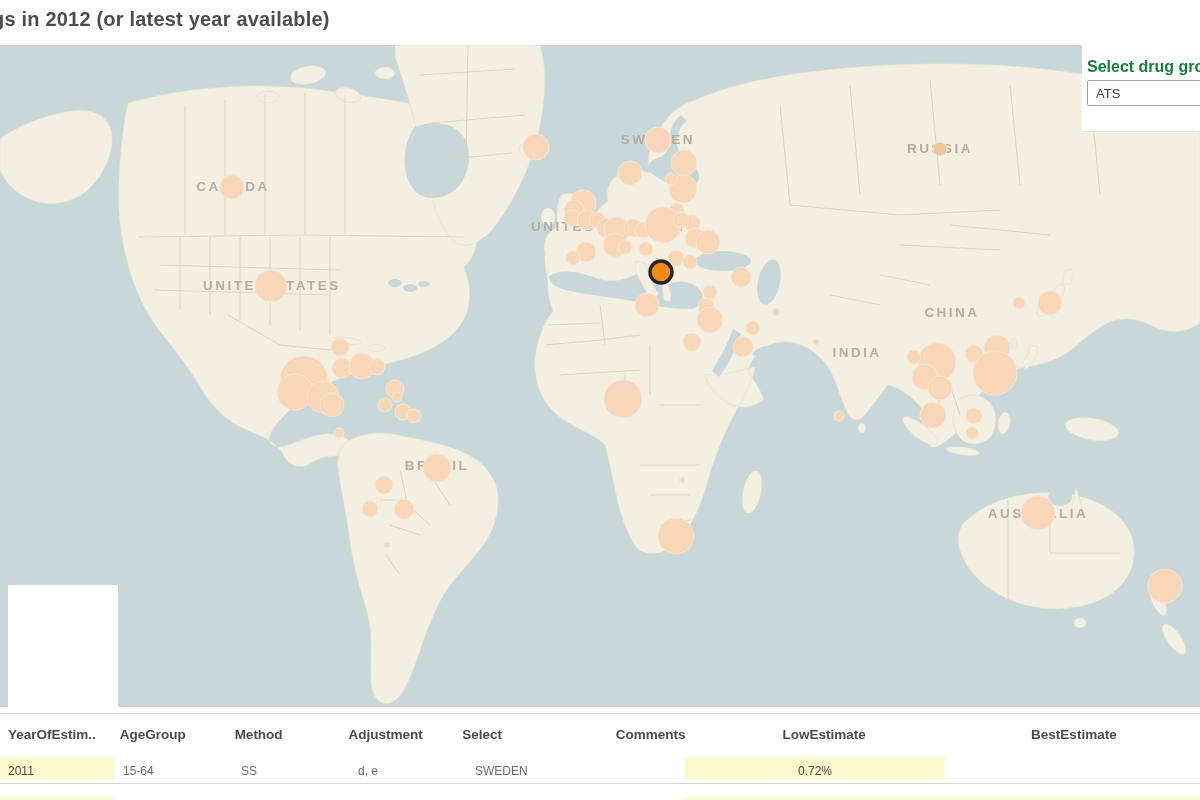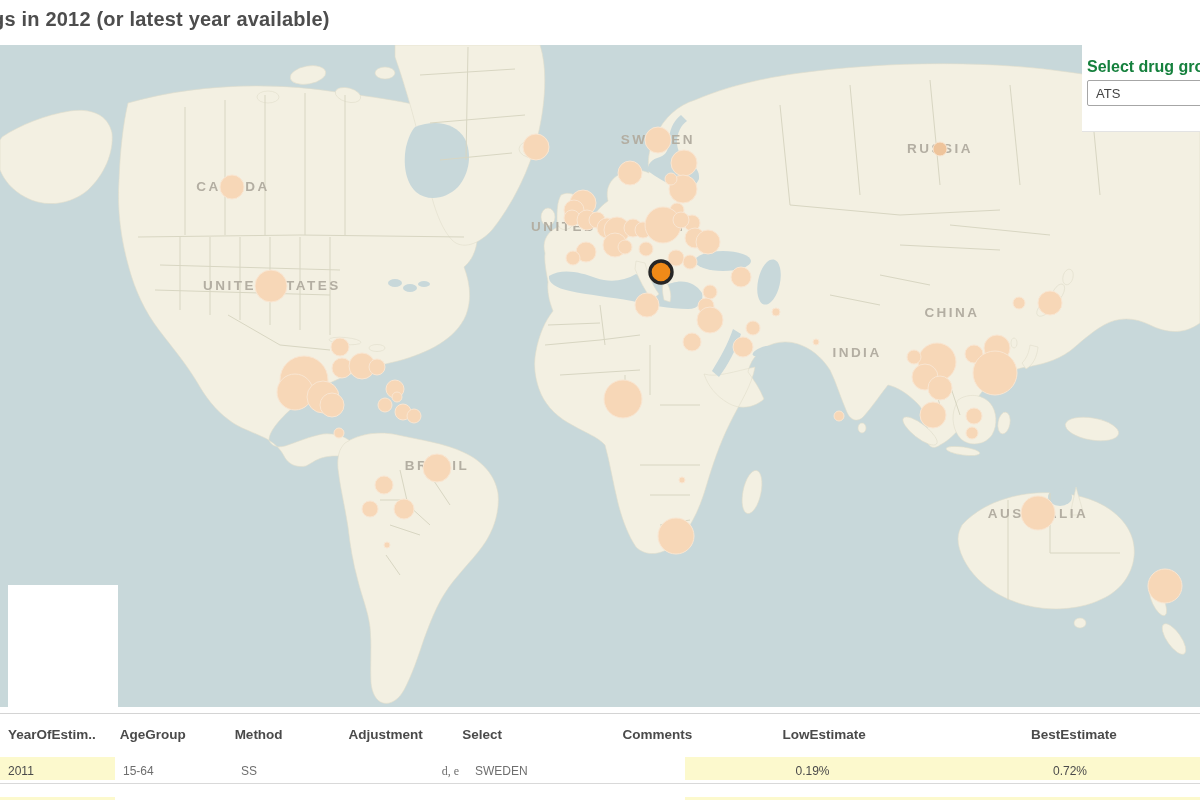--- a/index.html
+++ b/index.html
@@ -261,31 +261,30 @@
   </select>
 </div>
 
 <div id="data-table">
   <div class="tbl-head" id="tbl-head">
       <div class="hcell" style="width: 115px; text-align: left;">YearOfEstim..</div>
       <div class="hcell" style="width: 118px; text-align: left;">AgeGroup</div>
       <div class="hcell" style="width: 117px; text-align: left;">Method</div>
       <div class="hcell" style="width: 117px; text-align: left;">Adjustment</div>
       <div class="hcell" style="width: 123px; text-align: left;">Select</div>
-      <div class="hcell" style="width: 95px; text-align: right; margin-left: 34px;">Comments</div>
+      <div class="hcell" style="width: 95px; text-align: left; margin-left: 34px;">Comments</div>
       <div class="hcell" style="width: 255px; text-align: center;">LowEstimate</div>
       <div class="hcell" style="width: 260px; text-align: center;">BestEstimate</div>
     </div>
   <div class="tbl-row" id="tbl-row0">
       <div class="dcell" style="width: 115px; text-align: left; background: rgb(252, 249, 205); color: rgb(74, 74, 74);">2011</div>
       <div class="dcell" style="width: 118px; text-align: left;">15-64</div>
       <div class="dcell" style="width: 117px; text-align: left;">SS</div>
-      <div class="dcell" style="width: 117px; text-align: right; font-family: Liberation Serif, serif;">d, e</div>
+      <div class="dcell" style="width: 117px; text-align: left;">d, e</div>
       <div class="dcell" style="width: 123px; text-align: left;">SWEDEN</div>
       <div class="dcell" style="width: 95px; text-align: left;"></div>
-      <div class="dcell" style="width: 255px; text-align: center; background: rgb(252, 249, 205); color: rgb(74, 74, 74);">0.19%</div>
       <div class="dcell" style="width: 260px; text-align: center; background: rgb(252, 249, 205); color: rgb(74, 74, 74);">0.72%</div>
     </div>
   <div id="slivers">
       <div class="sliver" style="left: 0px; width: 115px; background: rgb(252, 249, 205);"></div>
       <div class="sliver" style="left: 685px; width: 515px; background: rgb(252, 249, 205);"></div>
     </div>
 </div>
 
 </body></html>

